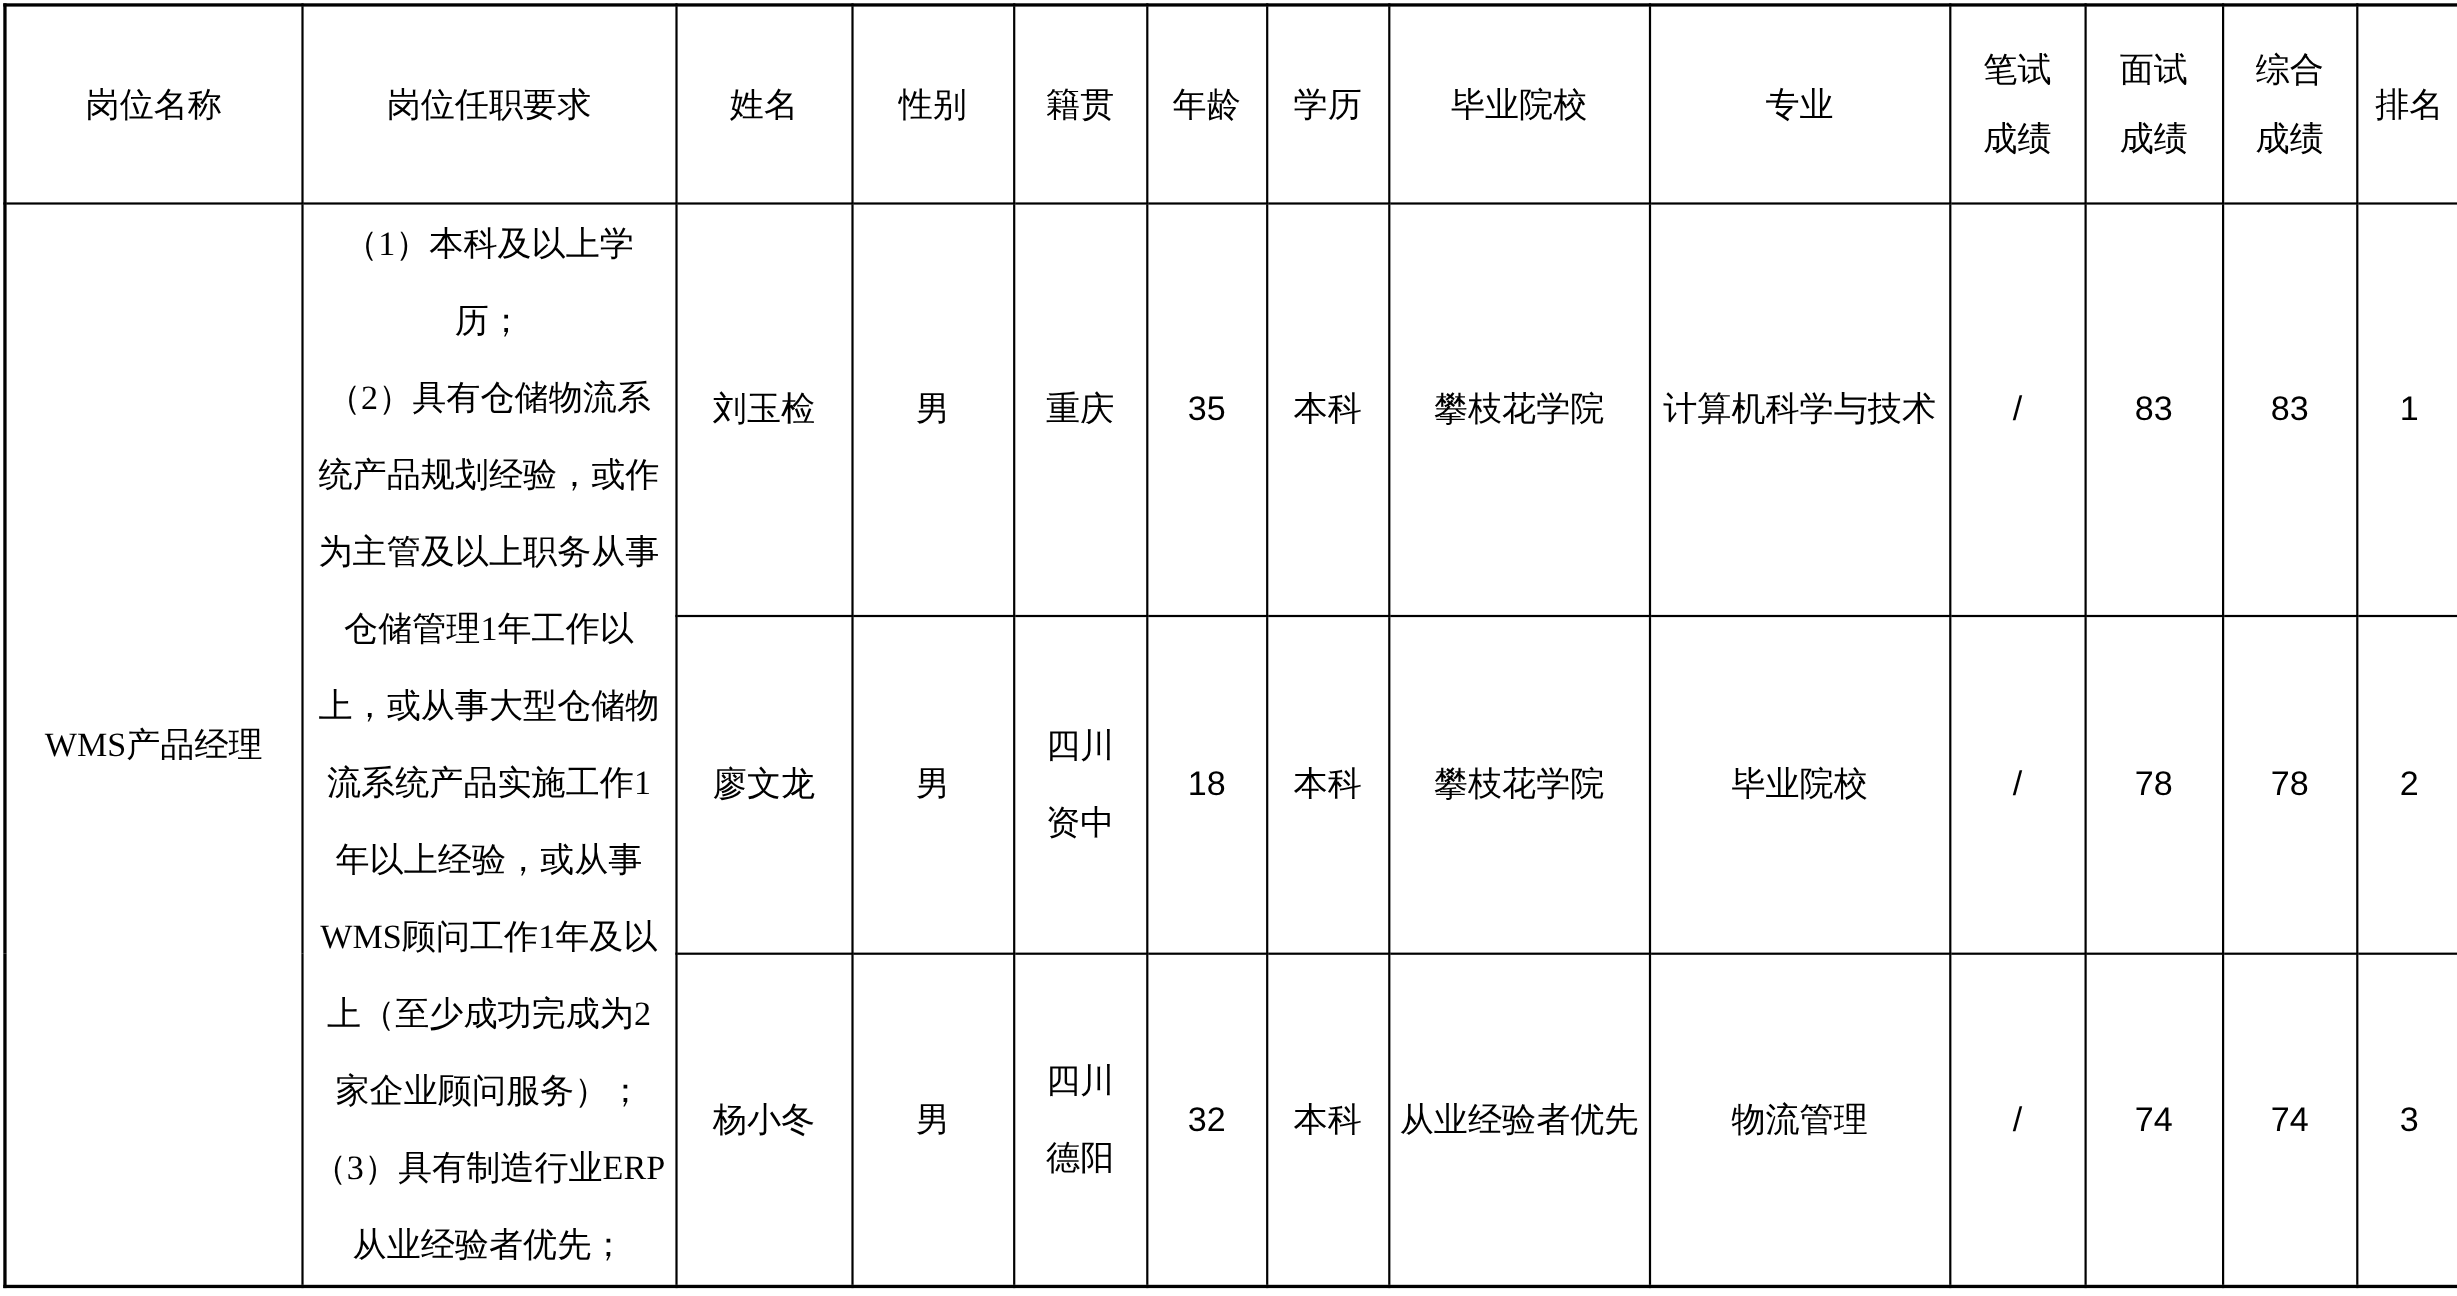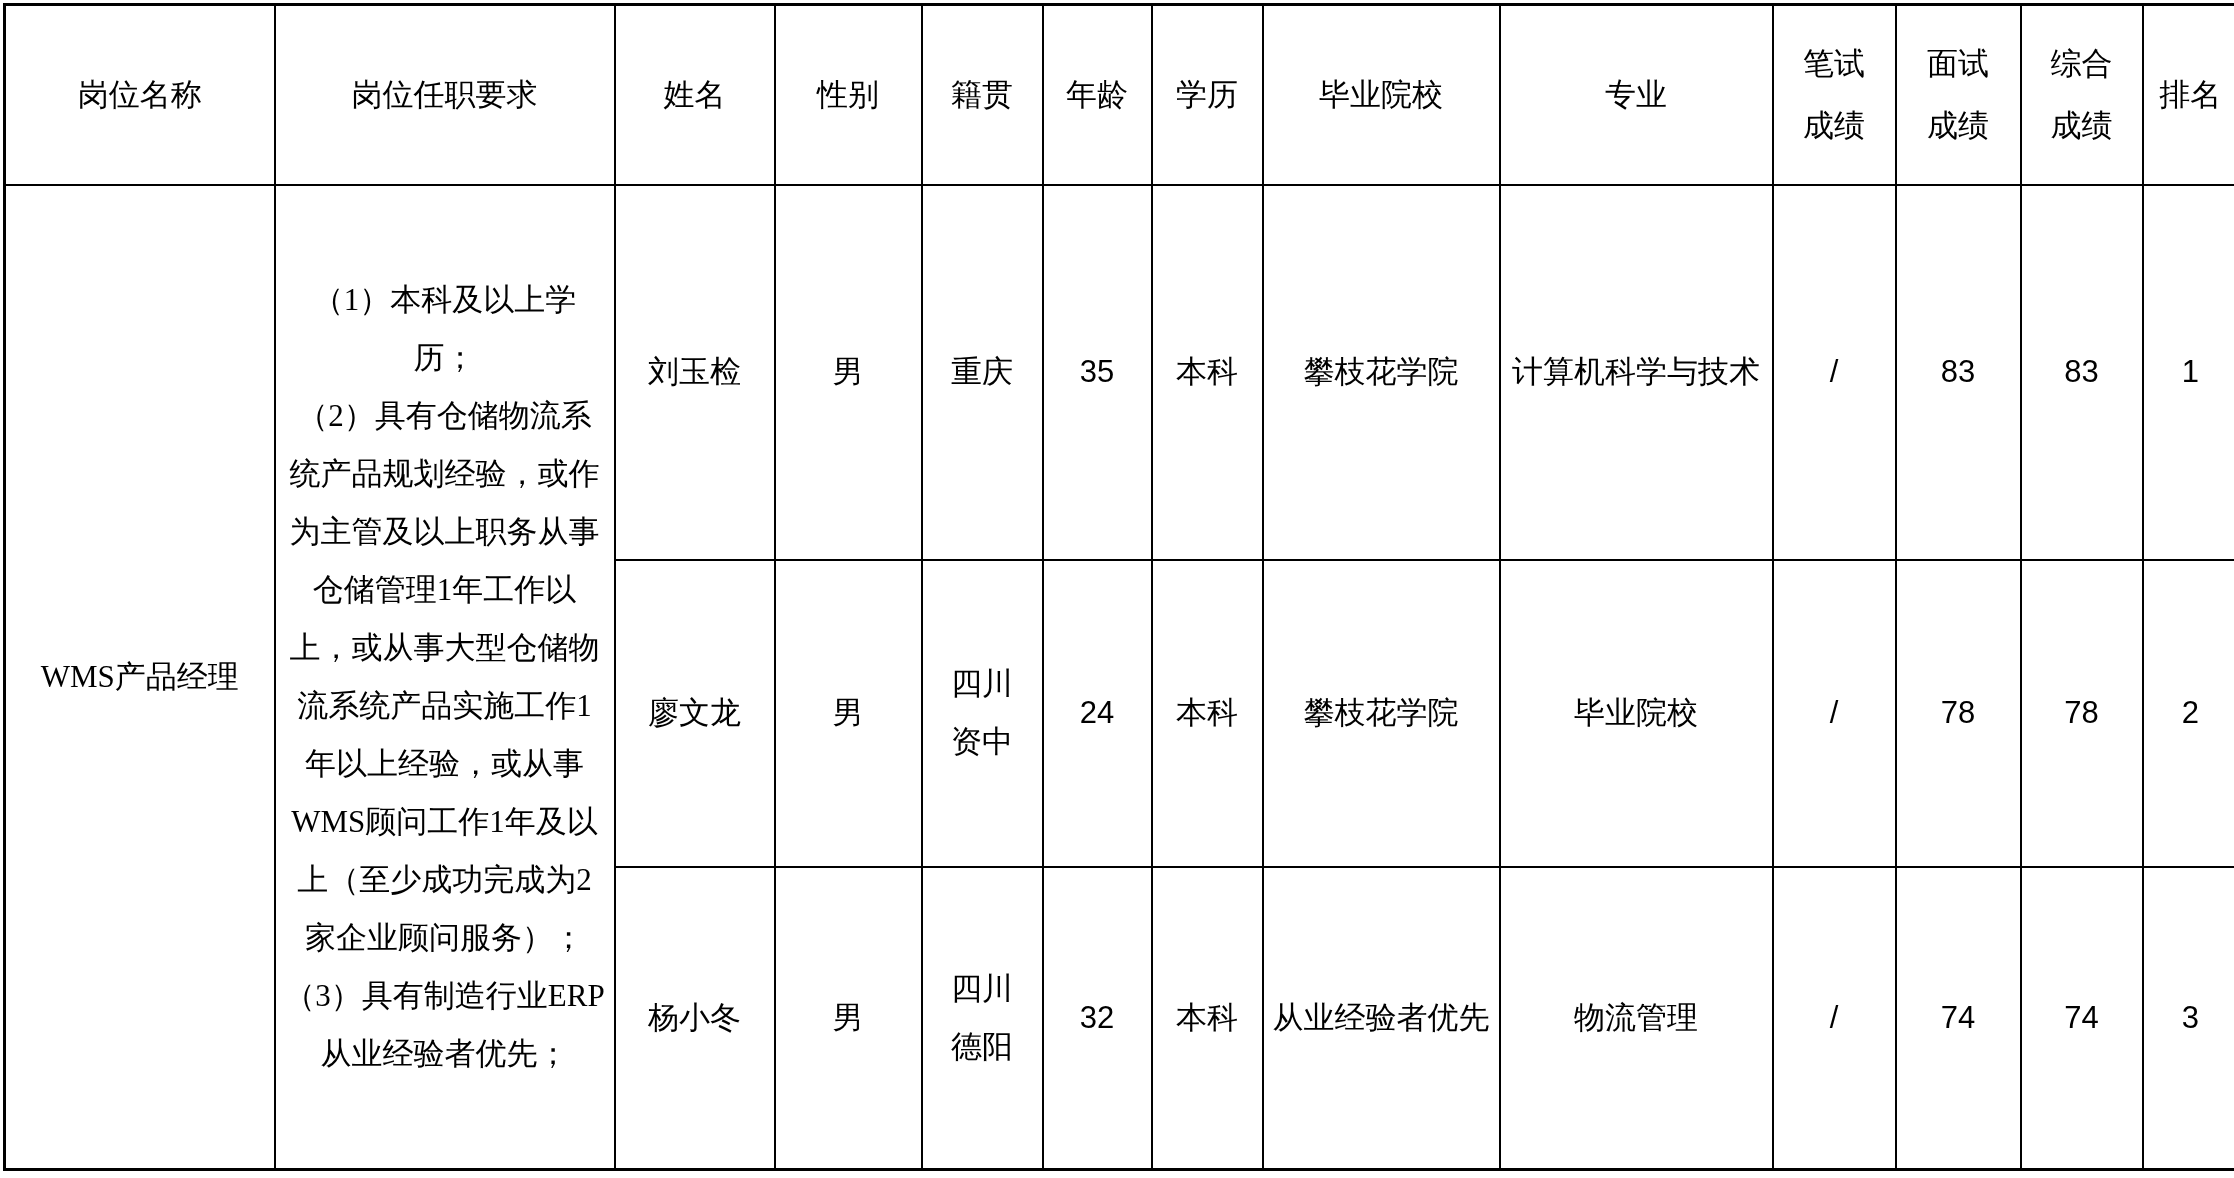--- a/index.html
+++ b/index.html
@@ -22,21 +22,21 @@
   th, td {
     border: 2px solid #000000;
     text-align: center;
     vertical-align: middle;
     white-space: pre-line;
     padding: 0;
     font-weight: normal;
     overflow: hidden;
   }
   th { line-height: 62px; }
-  td { line-height: 58px; }
+  td { line-height: 70px; }
   td.num {
     font-family: Liberation Sans, sans-serif;
   }
   tr.header-row { height: 180px; }
   tr.row-1 { height: 375px; }
   tr.row-2 { height: 307px; }
   tr.row-3 { height: 303px; }
 </style>
 </head>
 <body>
@@ -104,21 +104,21 @@
       <td class="num">/</td>
       <td class="num">83</td>
       <td class="num">83</td>
       <td class="num">1</td>
     </tr>
     <tr class="row-2">
       <td>廖文龙</td>
       <td>男</td>
       <td>四川
 资中</td>
-      <td class="num">24</td>
+      <td class="num">18</td>
       <td>本科</td>
       <td>攀枝花学院</td>
       <td>毕业院校</td>
       <td class="num">/</td>
       <td class="num">78</td>
       <td class="num">78</td>
       <td class="num">2</td>
     </tr>
     <tr class="row-3">
       <td>杨小冬</td>

